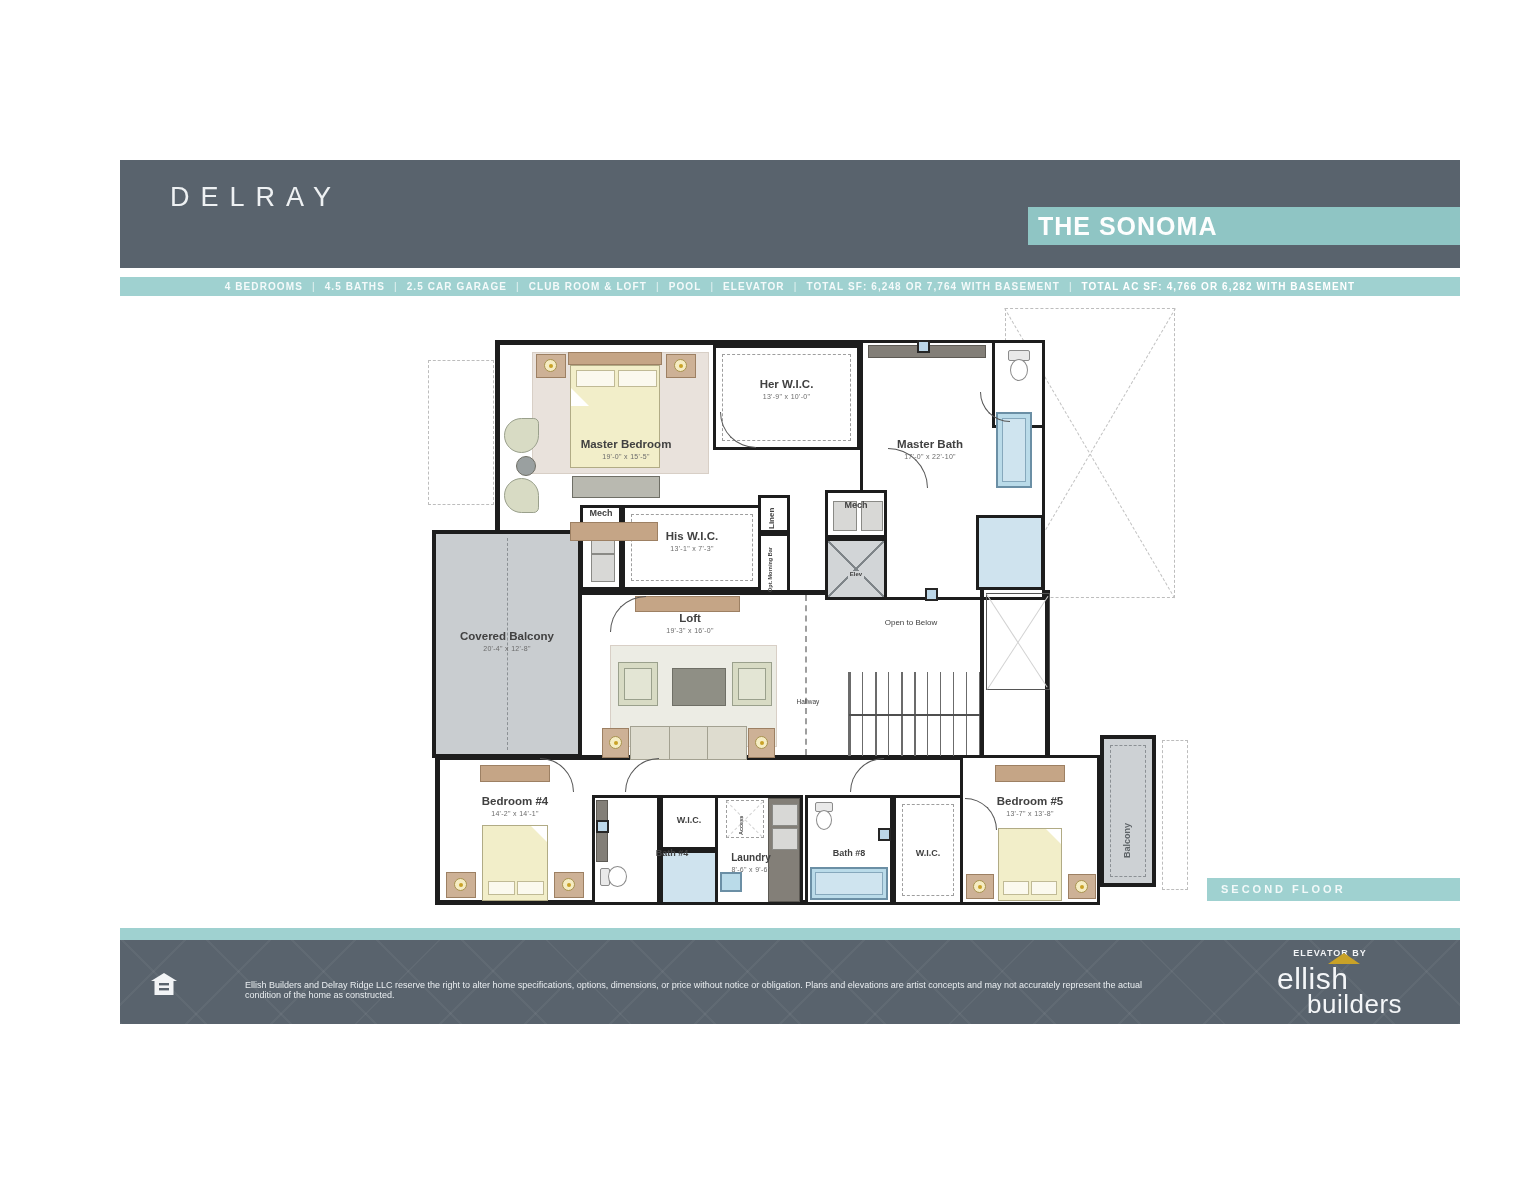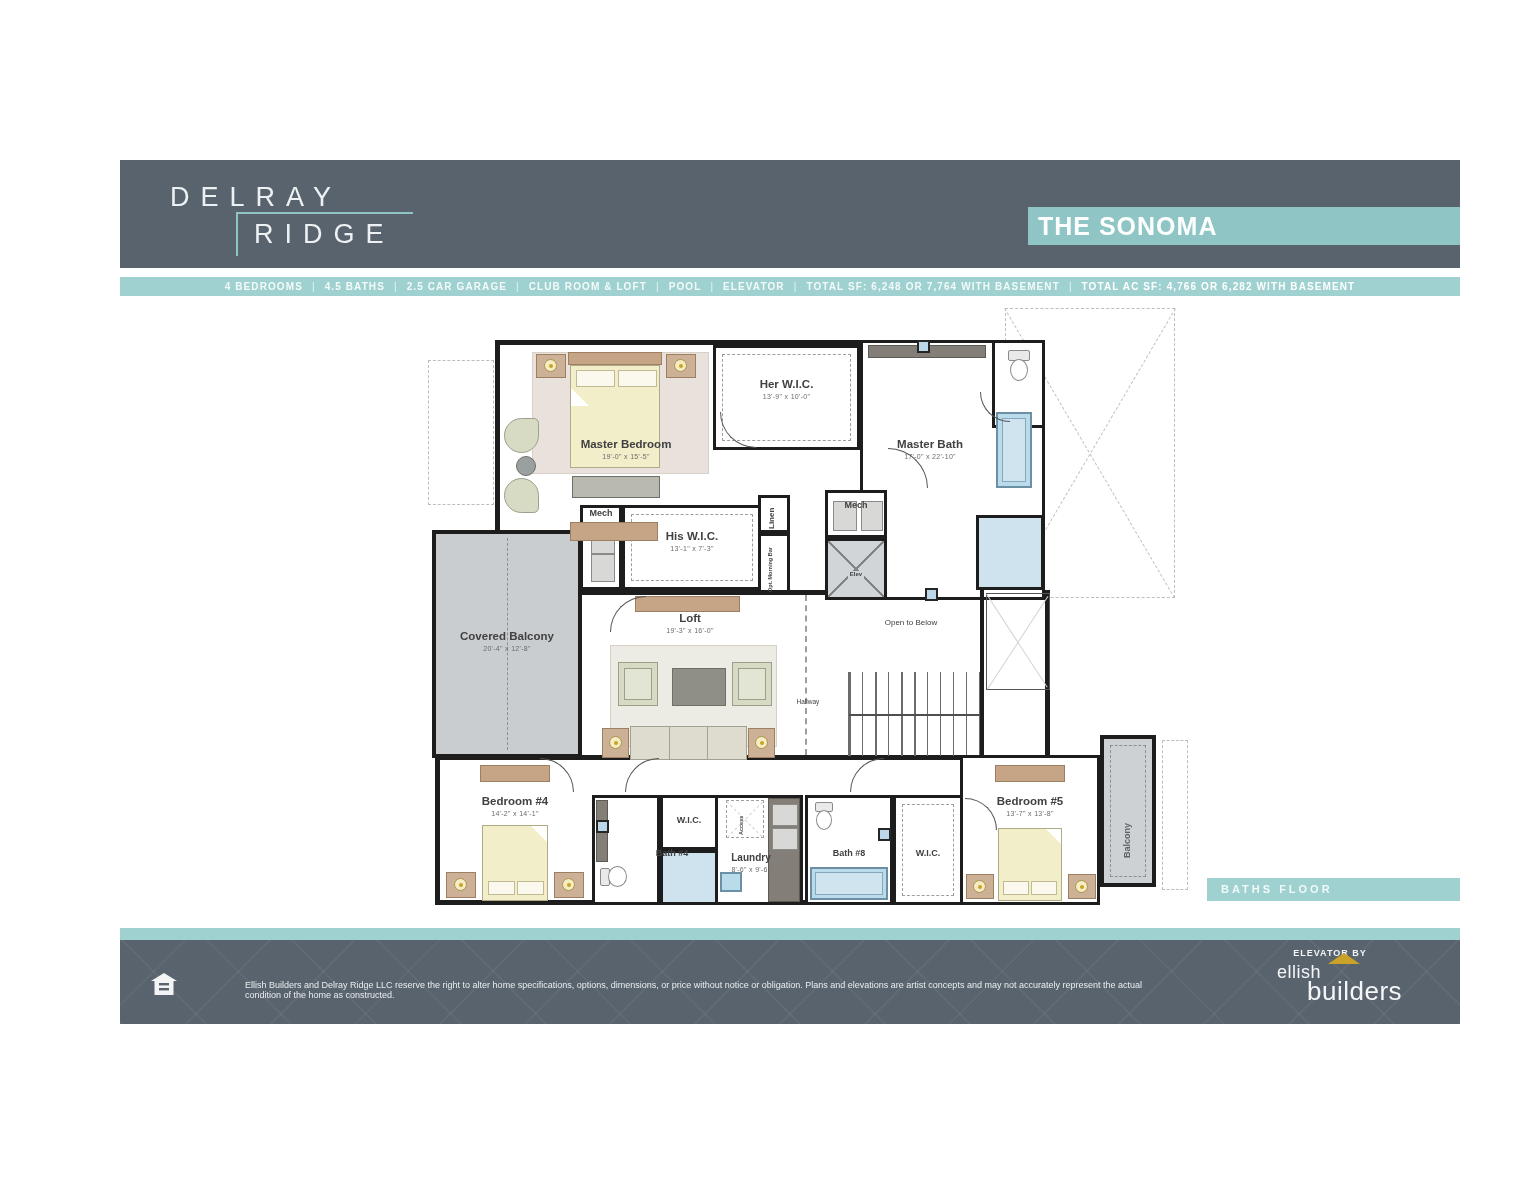--- a/index.html
+++ b/index.html
@@ -64,33 +64,32 @@
   .badge{position:absolute;left:1207px;top:878px;width:253px;height:23px;background:#9fd1d0;color:#f2f9f9;
          font-size:11px;font-weight:bold;letter-spacing:3px;line-height:23px;padding-left:14px;box-sizing:border-box;}
   .fstrip{position:absolute;left:120px;top:928px;width:1340px;height:12px;background:#9fd1d0;}
   .footer{position:absolute;left:120px;top:940px;width:1340px;height:84px;background:#59636d;
     background-image:repeating-linear-gradient(45deg, rgba(255,255,255,.045) 0 2px, transparent 2px 60px),
                      repeating-linear-gradient(-45deg, rgba(255,255,255,.045) 0 2px, transparent 2px 60px);}
   .disc{position:absolute;left:125px;top:40px;width:900px;font-size:9px;color:#e9edf0;}
   .devby{position:absolute;right:45px;top:8px;width:170px;text-align:center;color:#f2f4f6;
          font-size:9px;font-weight:bold;letter-spacing:1px;}
   .logo{position:absolute;right:28px;top:22px;width:200px;color:#f4f6f8;font-weight:300;}
-  .logo .l1{font-size:18px;letter-spacing:.5px;margin-left:45px;}
+  .logo .l1{font-size:30px;letter-spacing:.5px;margin-left:45px;}
   .logo .l2{font-size:26px;letter-spacing:.5px;margin-left:75px;margin-top:-7px;}
   .roof{position:absolute;left:96px;top:-9px;width:0;height:0;border-left:16px solid transparent;
         border-right:16px solid transparent;border-bottom:11px solid #c9a227;}
 </style>
 </head>
 <body>
 
 <div class="sheet">
 
   <div class="hdr">
     <div class="brand-top">DELRAY</div>
-    <div class="brand-bottom">RIDGE</div>
     <div class="sonoma">THE SONOMA</div>
   </div>
 
   <div class="spec">
     <span>4 BEDROOMS</span>
       <span class="sep">|</span>
     <span>4.5 BATHS</span>
       <span class="sep">|</span>
     <span>2.5 CAR GARAGE</span>
       <span class="sep">|</span>
@@ -327,21 +326,21 @@
     <div class="arc" style="left:430px;top:458px;width:34px;height:34px;border-left:1.2px solid #555;border-top:1.2px solid #555;border-radius:100% 0 0 0;"></div>
     <div class="arc" style="left:545px;top:498px;width:32px;height:32px;border-right:1.2px solid #555;border-top:1.2px solid #555;border-radius:0 100% 0 0;"></div>
     <div class="arc" style="left:190px;top:296px;width:36px;height:36px;border-left:1.2px solid #555;border-top:1.2px solid #555;border-radius:100% 0 0 0;"></div>
 
     <div class="xmark" style="left:497px;top:40px;"></div>
     <div class="xmark" style="left:505px;top:288px;"></div>
     <div class="xmark" style="left:176px;top:520px;"></div>
     <div class="xmark" style="left:458px;top:528px;"></div>
   </div>
 
-  <div class="badge">BATHS FLOOR</div>
+  <div class="badge">SECOND FLOOR</div>
 
   <div class="fstrip"></div>
   <div class="footer">
     <svg style="position:absolute;left:30px;top:32px;" width="28" height="24" viewBox="0 0 28 24">
       <path d="M14 1 L27 9 H23.5 V23 H4.5 V9 H1 Z" fill="#f2f4f6"></path>
       <rect x="9" y="11" width="10" height="2.4" fill="#59636d"></rect>
       <rect x="9" y="16" width="10" height="2.4" fill="#59636d"></rect>
     </svg>
     <div class="disc">Ellish Builders and Delray Ridge LLC reserve the right to alter home specifications, options, dimensions, or price without notice or obligation. Plans and elevations are artist concepts and may not accurately represent the actual condition of the home as constructed.</div>
     <div class="devby">ELEVATOR BY</div>

